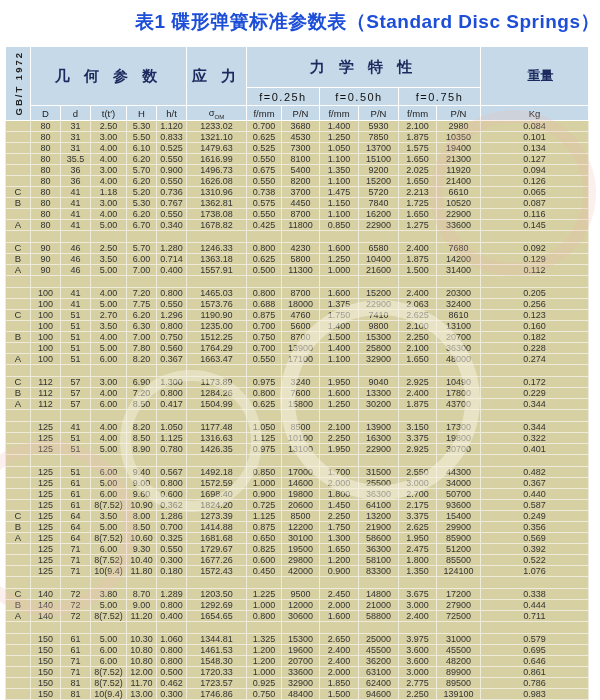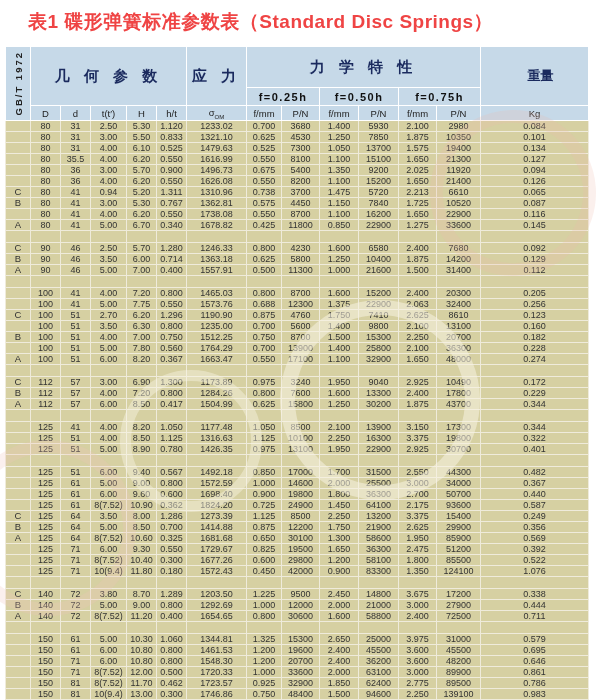--- a/index.html
+++ b/index.html
@@ -3,39 +3,40 @@
 <meta charset="utf-8">
 <style>
   html,body{margin:0;padding:0;}
   body{
     width:600px;height:700px;overflow:hidden;position:relative;
     background:#ffffff;
     font-family:"Liberation Sans","DejaVu Sans",sans-serif;
   }
   .page-title{
     margin:9px 0 11px 28px;
-    font-size:19px;font-weight:bold;color:#ef4444;letter-spacing:0.5px;
+    font-size:19px;font-weight:bold;color:#1d4ed8;letter-spacing:0.5px;
     white-space:nowrap;
+    text-align:right;
   }
   .tbl-wrap{margin-left:5px;width:583px;position:relative;}
   table{border-collapse:collapse;table-layout:fixed;width:583px;}
   td{padding:0;overflow:hidden;white-space:nowrap;}
   
   thead td{
     background:#c6d9e8;border:1px solid #ffffff;
     text-align:center;vertical-align:middle;color:#15254f;
   }
   .std-cell{height:71px;}
   .vert{
     writing-mode:vertical-rl;transform:rotate(180deg);
     font-size:9.5px;font-weight:bold;letter-spacing:2px;color:#222;
     margin:0 auto;
   }
   .h-big{font-size:15px;font-weight:bold;letter-spacing:5px;color:#1a2a5e;height:40px;}
-  .h-f{font-size:11px;letter-spacing:1.5px;color:#101010;height:17px;font-weight:bold;margin-top:44px;}
+  .h-f{font-size:11px;letter-spacing:1.5px;color:#101010;height:17px;font-weight:normal;margin-top:44px;}
   .h-weight{font-size:13px;font-weight:bold;color:#1a2a5e;}
   .stack{width:1.1em;margin:7px auto;word-break:break-all;line-height:1.35;}
   .h-sub{font-size:9.5px;color:#222;height:14px;font-weight:normal;}
   .h-sub sub{font-size:6px;}
   
   tbody td{
     background:#d6d0a2;border:1px solid #efebdb;
     text-align:center;font-size:9px;line-height:10px;height:10px;color:#333333;
   }
   tbody td.lbl{font-size:9.5px;color:#333;}
@@ -197,23 +198,23 @@
           <td>1.100</td>
           <td>15200</td>
           <td>1.650</td>
           <td>21400</td>
           <td>0.126</td>
         </tr>
         <tr>
           <td class="lbl">C</td>
           <td>80</td>
           <td>41</td>
-          <td>0.94</td>
+          <td>1.18</td>
           <td>5.20</td>
-          <td>1.311</td>
+          <td>0.736</td>
           <td>1310.96</td>
           <td>0.738</td>
           <td>3700</td>
           <td>1.475</td>
           <td>5720</td>
           <td>2.213</td>
           <td>6610</td>
           <td>0.065</td>
         </tr>
         <tr>
@@ -362,21 +363,21 @@
         </tr>
         <tr>
           <td class="lbl"></td>
           <td>100</td>
           <td>41</td>
           <td>5.00</td>
           <td>7.75</td>
           <td>0.550</td>
           <td>1573.76</td>
           <td>0.688</td>
-          <td>12300</td>
+          <td>18000</td>
           <td>1.375</td>
           <td>22900</td>
           <td>2.063</td>
           <td>32400</td>
           <td>0.256</td>
         </tr>
         <tr>
           <td class="lbl">C</td>
           <td>100</td>
           <td>51</td>
@@ -650,21 +651,21 @@
         </tr>
         <tr>
           <td class="lbl"></td>
           <td>125</td>
           <td>61</td>
           <td>8(7.52)</td>
           <td>10.90</td>
           <td>0.362</td>
           <td>1824.20</td>
           <td>0.725</td>
-          <td>24900</td>
+          <td>20600</td>
           <td>1.450</td>
           <td>64100</td>
           <td>2.175</td>
           <td>93600</td>
           <td>0.587</td>
         </tr>
         <tr>
           <td class="lbl">C</td>
           <td>125</td>
           <td>64</td>

